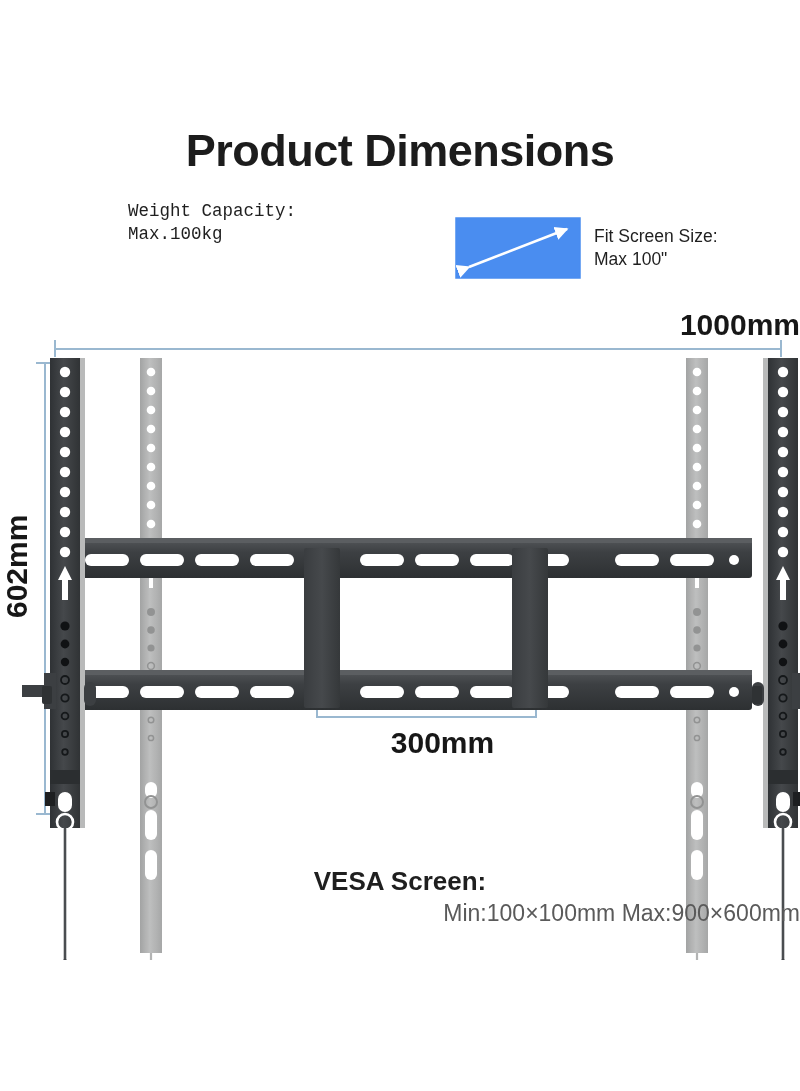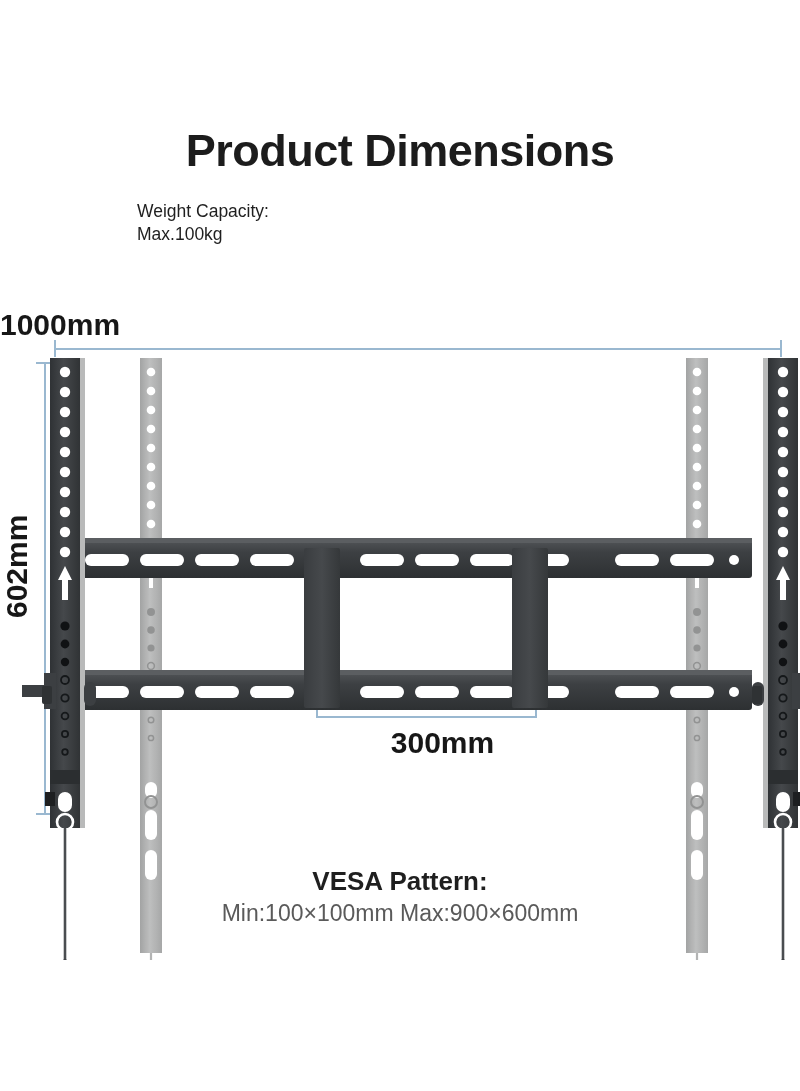--- a/index.html
+++ b/index.html
@@ -44,21 +44,21 @@
   }
   .feature-weight { left: 103px; top: 200px; }
   .feature-screen { left: 455px; top: 217px; }
 
   .feature-text {
     font-size: 17.5px;
     color: #1f1f1f;
     line-height: 1.33;
     white-space: nowrap;
   }
-  .feature-weight .feature-text { margin-left: 34px; }
+  .feature-weight .feature-text { margin-left: 25px; font-family: Liberation Mono, monospace; }
   .feature-screen .feature-text { margin-left: 13px; }
 
   
   .weight-icon {
     position: relative;
     width: 80px;
     height: 80px;
   }
 
   
@@ -93,21 +93,21 @@
 
   
   .dim-label {
     position: absolute;
     font-size: 30px;
     font-weight: bold;
     color: #171717;
     white-space: nowrap;
     line-height: 1;
   }
-  #label-1000 { left: 0; top: 310px; width: 800px; text-align: left; }
+  #label-1000 { left: 0; top: 310px; width: 800px; text-align: right; }
   #label-300  { left: 332px; top: 728px; width: 221px; text-align: center; }
   #label-602  {
     left: -33px;
     top: 553px;
     width: 100px;
     text-align: center;
     transform: rotate(-90deg);
     transform-origin: center center;
   }
 
@@ -118,21 +118,21 @@
     width: 800px;
     text-align: center;
     font-size: 26px;
     font-weight: bold;
     color: #1f1f1f;
   }
   #vesa-sub {
     position: absolute;
     left: 0; top: 900px;
     width: 800px;
-    text-align: center;
+    text-align: right;
     font-size: 23px;
     color: #5a5a5a;
   }
 
   
   #mount {
     position: absolute;
     left: 0; top: 330px;
     width: 800px;
     height: 630px;
@@ -145,20 +145,40 @@
 
   <div class="title">Product Dimensions</div>
 
   <div class="feature feature-weight">
     <div class="feature-text">
       <div>Weight Capacity:</div>
       <div>Max.100kg</div>
     </div>
   </div>
 
+  <div class="feature feature-screen">
+    <div class="screen-icon">
+      <svg width="126" height="62" viewBox="0 0 126 62">
+        <rect x="1" y="1" width="124" height="60" fill="#4a8df0" stroke="#4a8df0" stroke-width="1.5"></rect>
+        <defs>
+          <marker id="arrHead" markerWidth="6" markerHeight="6" refX="4.6" refY="3" orient="auto" markerUnits="strokeWidth">
+            <path d="M0,0.4 L5.2,3 L0,5.6 z" fill="#ffffff"></path>
+          </marker>
+          <marker id="arrTail" markerWidth="6" markerHeight="6" refX="4.6" refY="3" orient="auto" markerUnits="strokeWidth">
+            <path d="M0,0.4 L5.2,3 L0,5.6 z" fill="#ffffff"></path>
+          </marker>
+        </defs>
+        <line x1="14" y1="50" x2="112" y2="12" stroke="#ffffff" stroke-width="2.6" marker-start="url(#arrTail)" marker-end="url(#arrHead)"></line>
+      </svg>
+    </div>
+    <div class="feature-text">
+      <div>Fit Screen Size:</div>
+      <div>Max 100"</div>
+    </div>
+  </div>
 
   <div class="dimline dim-h" id="dim-top-line"></div>
   <div class="dimline dim-v" id="dim-top-tick-l"></div>
   <div class="dimline dim-v" id="dim-top-tick-r"></div>
 
   <div class="dimline dim-v" id="dim-left-line"></div>
   <div class="dimline dim-h" id="dim-left-tick-t"></div>
   <div class="dimline dim-h" id="dim-left-tick-b"></div>
 
   <div class="dimline dim-h" id="dim-300-line"></div>
@@ -397,16 +417,16 @@
         <ellipse cx="783" cy="678" rx="8" ry="48" fill="none" stroke="#3f4245" stroke-width="1.8"></ellipse>
       </g>
 
       <g>
         <rect x="42" y="356" width="10" height="18" rx="2" fill="#2f3234"></rect>
         <rect x="752" y="356" width="10" height="18" rx="2" fill="#2f3234"></rect>
       </g>
     </svg>
   </div>
 
-  <div id="vesa-title">VESA Pattern:</div>
+  <div id="vesa-title">VESA Screen:</div>
   <div id="vesa-sub">Min:100×100mm Max:900×600mm</div>
 
 </div>
 
 </body></html>

